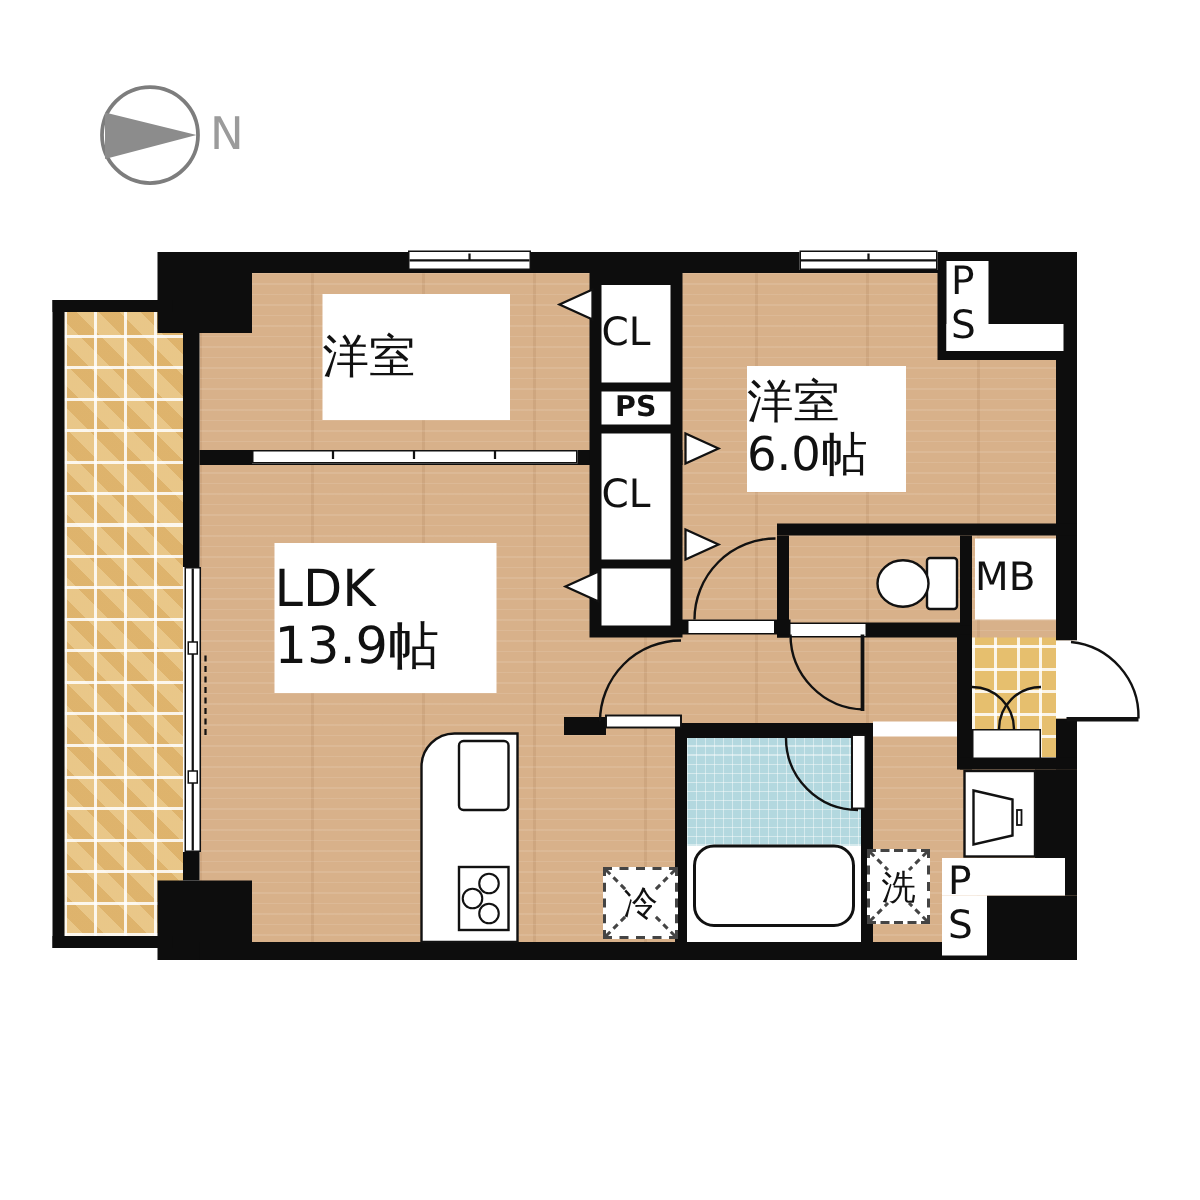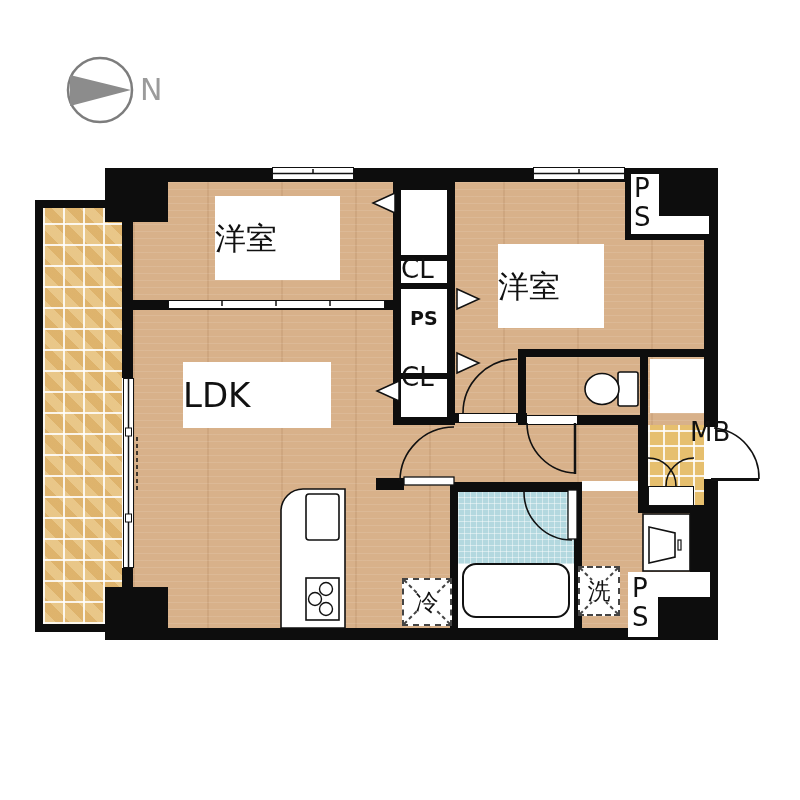--- a/index.html
+++ b/index.html
@@ -24,21 +24,21 @@
     background-image:repeating-linear-gradient(0deg, rgba(255,255,255,0.45) 0 1px, rgba(0,0,0,0) 1px 6px),
                      repeating-linear-gradient(90deg, rgba(255,255,255,0.45) 0 1px, rgba(0,0,0,0) 1px 6px);
     z-index:12;}
   .bathwhite{background:#fff;z-index:12;}
   .wall{background:#0d0d0d;z-index:20;}
   .cell{background:#fff;z-index:25;}
   .cellb{background:#fff;z-index:25;border:1.5px solid #111;box-sizing:border-box;}
   .win{background:#fff;z-index:30;border:1px solid #111;box-sizing:border-box;}
   .label{z-index:40;display:flex;flex-direction:column;align-items:flex-start;justify-content:center;
          text-align:center;line-height:1.12;background:#fff;}
-  .nobg{background:transparent;margin-top:47px;}
+  .nobg{background:transparent;}
   .dashedbox{z-index:40;background:#fff;border:2px dashed #444;box-sizing:border-box;
              display:flex;align-items:center;justify-content:center;}
   .txt-lg{font-size:31px;}
   .txt-ldk{font-size:34px;}
   .txt-cl{font-size:26px;}
   .txt-ps{font-size:19px;font-weight:bold;}
   .txt-mb{font-size:26px;}
   .txt-box{font-size:23px;}
   .ps-stack{z-index:40;display:flex;flex-direction:column;align-items:flex-start;line-height:1.1;
             font-size:26px;}
@@ -104,29 +104,31 @@
   <div class="abs win" style="left:168px;top:300px;width:217px;height:9px;"></div>
   <div class="abs win" style="left:123px;top:378px;width:11px;height:190px;"></div>
   <div class="abs win" style="left:272px;top:167px;width:82px;height:13px;"></div>
   <div class="abs win" style="left:533px;top:167px;width:92px;height:13px;"></div>
 
   <div class="abs label" style="left:215px;top:196px;width:125px;height:84px;">
     <div class="txt-lg">洋室</div>
   </div>
   <div class="abs label" style="left:498px;top:244px;width:106px;height:84px;">
     <div class="txt-lg">洋室</div>
-  </div>
-  <div class="abs label" style="left:183px;top:362px;width:148px;height:66px;">
+    <div class="txt-lg">6.0帖</div>
+  </div>
+  <div class="abs label" style="left:183px;top:362px;width:148px;height:100px;">
     <div class="txt-ldk">LDK</div>
+    <div class="txt-ldk">13.9帖</div>
   </div>
 
   <div class="abs label nobg txt-cl" style="left:401px;top:190px;width:46px;height:65px;">CL</div>
   <div class="abs label nobg txt-ps" style="left:410px;top:261px;width:46px;height:22px;">PS</div>
   <div class="abs label nobg txt-cl" style="left:401px;top:289px;width:46px;height:84px;">CL</div>
-  <div class="abs label nobg txt-mb" style="left:650px;top:359px;width:54px;height:54px;padding-left:40px;">MB</div>
+  <div class="abs label nobg txt-mb" style="left:650px;top:359px;width:54px;height:54px;">MB</div>
 
   <div class="abs ps-stack" style="left:634px;top:174px;">
     <span>P</span>
     <span>S</span>
   </div>
   <div class="abs ps-stack" style="left:632px;top:574px;">
     <span>P</span>
     <span>S</span>
   </div>
 

